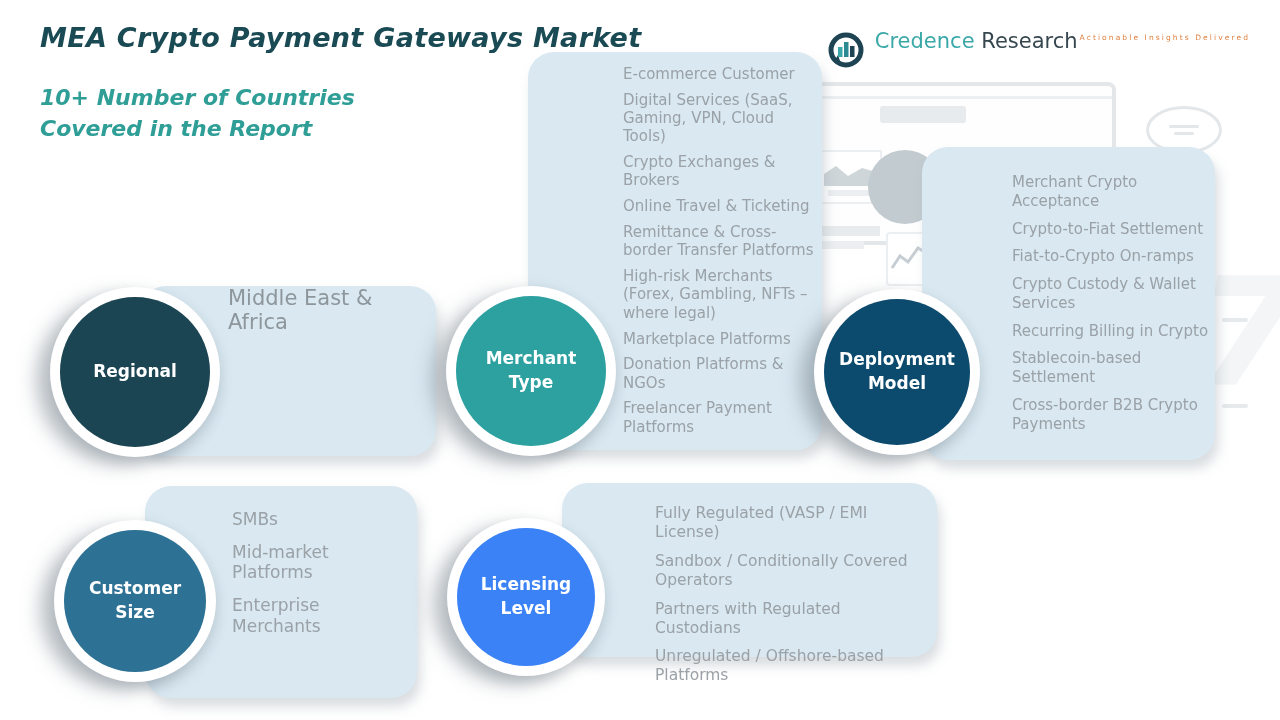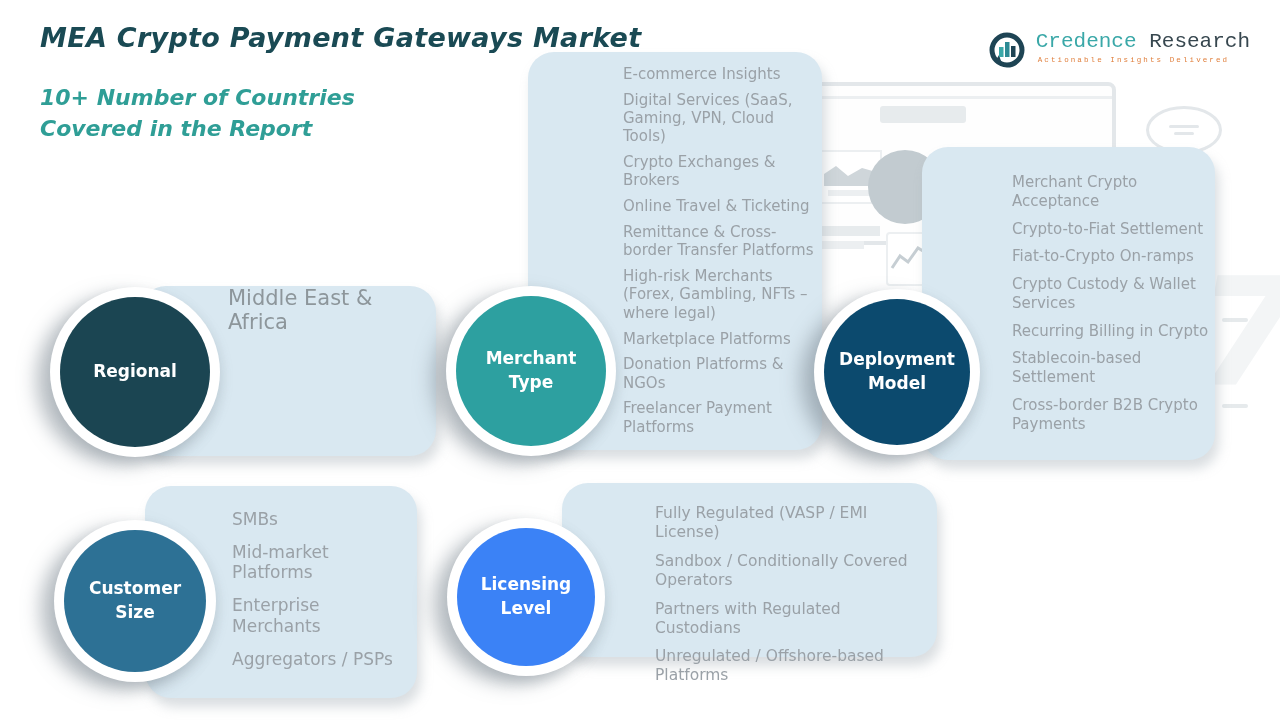--- a/index.html
+++ b/index.html
@@ -14,21 +14,21 @@
     position:absolute; left:40px; top:22px; font-size:27px; font-weight:bold;
     font-style:italic; color:#1a4a54; letter-spacing:.3px; z-index:3;
   }
   .subtitle {
     position:absolute; left:40px; top:83px; font-size:22px; font-weight:bold;
     font-style:italic; color:#2f9e96; line-height:1.4; z-index:3;
   }
 
   
   .logo { position:absolute; right:30px; top:30px; display:flex; align-items:flex-start; gap:8px; z-index:3; }
-  .logo-text { display:flex; flex-direction:column;font-family:Liberation Mono, monospace; }
+  .logo-text { display:flex; flex-direction:row; }
   .brand-line { font-size:21px; line-height:1.1; }
   .brand-primary { color:#3aa8a8; }
   .brand-secondary { color:#37474f; }
   .brand-tagline { font-size:7.5px; letter-spacing:2.1px; color:#e07f3c; margin-top:3px; padding-left:2px; white-space:nowrap; }
 
   
   .bg { position:absolute; z-index:0; }
   .monitor { left:798px; top:82px; width:318px; height:163px; border:4px solid #e3e7ea; border-radius:8px; background:#fefefe; }
   .monitor-topline { left:802px; top:96px; width:310px; height:3px; background:#eceff1; }
   .monitor-bar { left:880px; top:106px; width:86px; height:17px; background:#e7ebed; border-radius:3px; }
@@ -126,21 +126,21 @@
     <span class="logo-text">
       <span class="brand-line">
         <span class="brand-primary">Credence</span>
         <span class="brand-secondary">Research</span>
       </span>
       <span class="brand-tagline">Actionable Insights Delivered</span>
     </span>
   </div>
 
   <div class="card card-merchant">
-    <p>E-commerce Insights</p>
+    <p>E-commerce Customer</p>
     <p>Digital Services (SaaS, Gaming, VPN, Cloud Tools)</p>
     <p>Crypto Exchanges &amp; Brokers</p>
     <p>Online Travel &amp; Ticketing</p>
     <p>Remittance &amp; Cross-border Transfer Platforms</p>
     <p>High-risk Merchants (Forex, Gambling, NFTs – where legal)</p>
     <p>Marketplace Platforms</p>
     <p>Donation Platforms &amp; NGOs</p>
     <p>Freelancer Payment Platforms</p>
   </div>
 
@@ -155,21 +155,20 @@
   </div>
 
   <div class="card card-regional">
     <p>Middle East &amp; Africa</p>
   </div>
 
   <div class="card card-customer">
     <p>SMBs</p>
     <p>Mid-market Platforms</p>
     <p>Enterprise Merchants</p>
-    <p>Aggregators / PSPs</p>
   </div>
 
   <div class="card card-licensing">
     <p>Fully Regulated (VASP / EMI License)</p>
     <p>Sandbox / Conditionally Covered Operators</p>
     <p>Partners with Regulated Custodians</p>
     <p>Unregulated / Offshore-based Platforms</p>
   </div>
 
   <div class="bubble bubble-regional">

